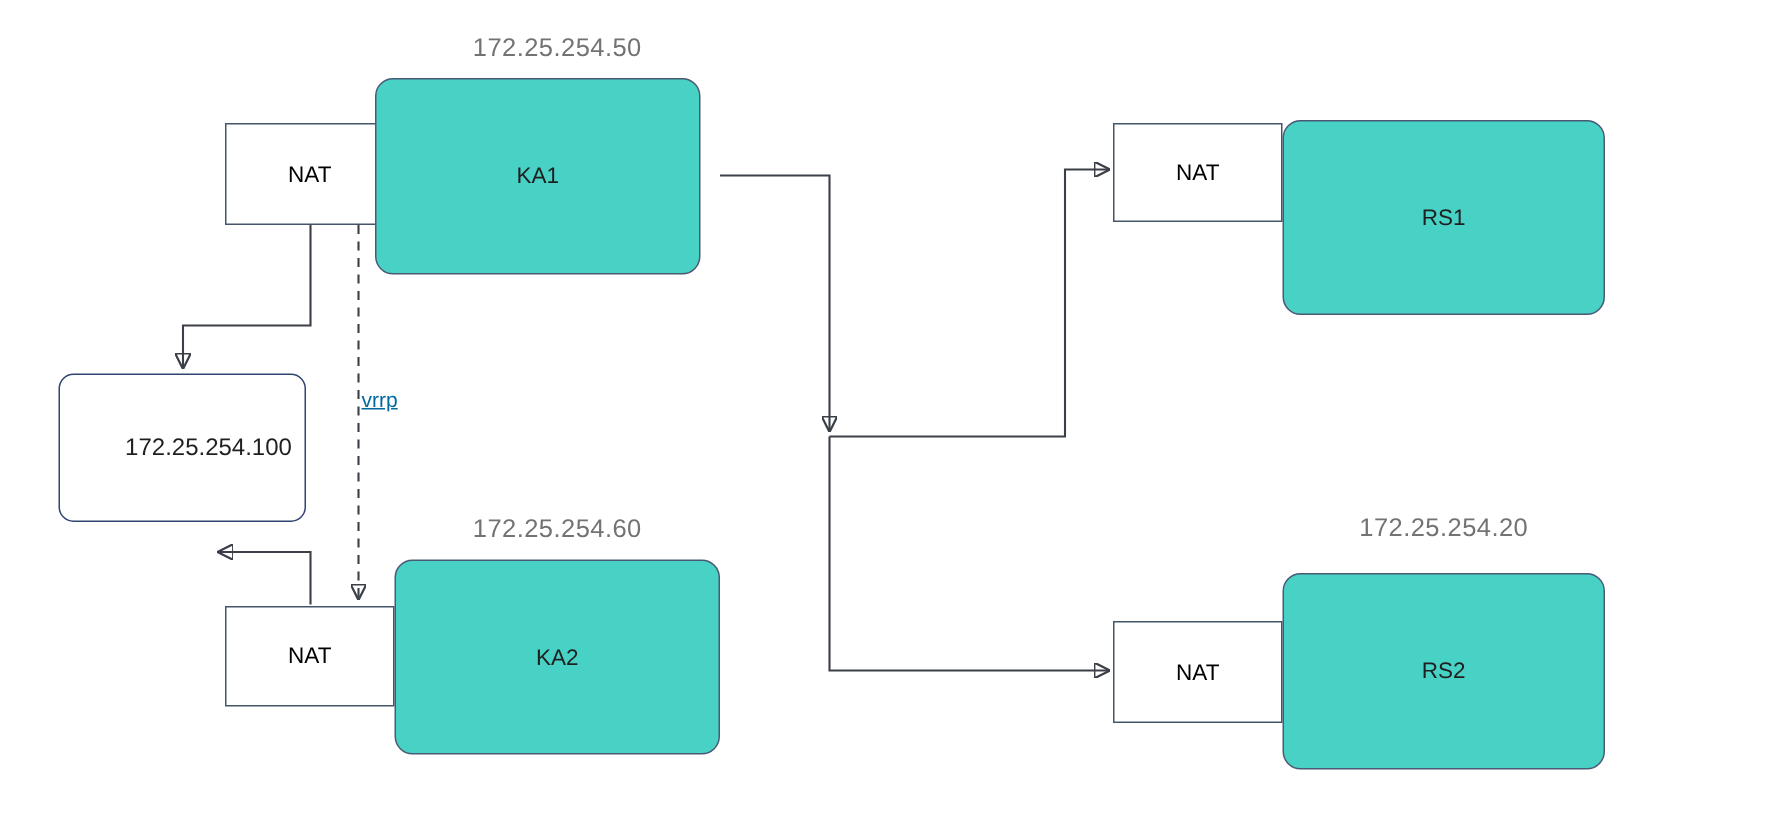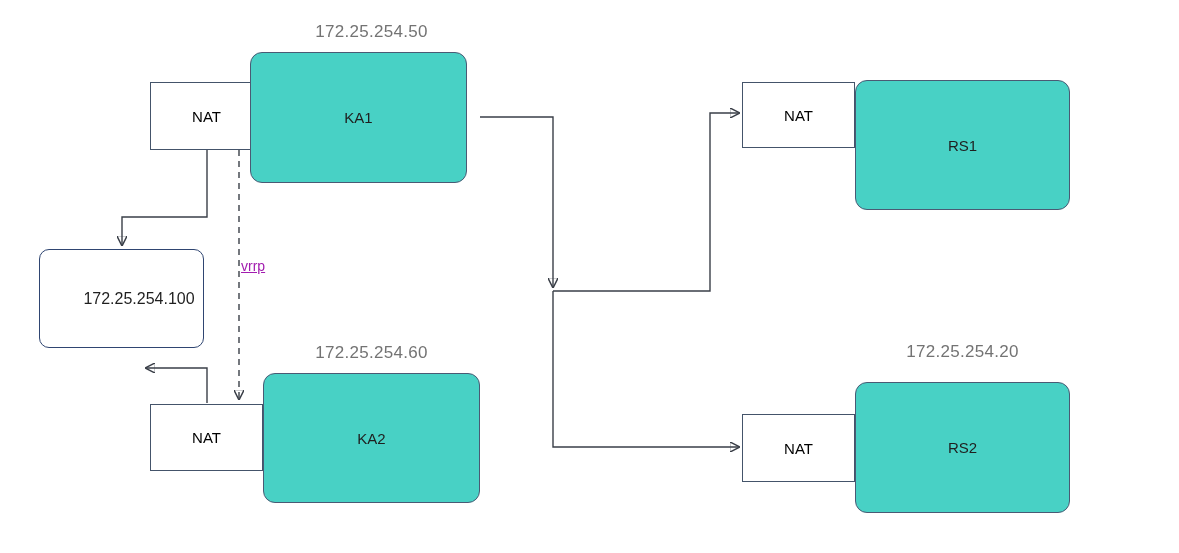--- a/index.html
+++ b/index.html
@@ -61,21 +61,21 @@
     text-align: center;
     font-size: 17px;
     letter-spacing: 0.3px;
     color: #737373;
     z-index: 2;
   }
 
   .vrrp-label {
     position: absolute;
     font-size: 14px;
-    color: #a21caf;
+    color: #0369a1;
     z-index: 5;
     text-decoration: underline;
   }
 
   svg.edges {
     position: absolute;
     left: 0;
     top: 0;
     width: 1179px;
     height: 553px;

